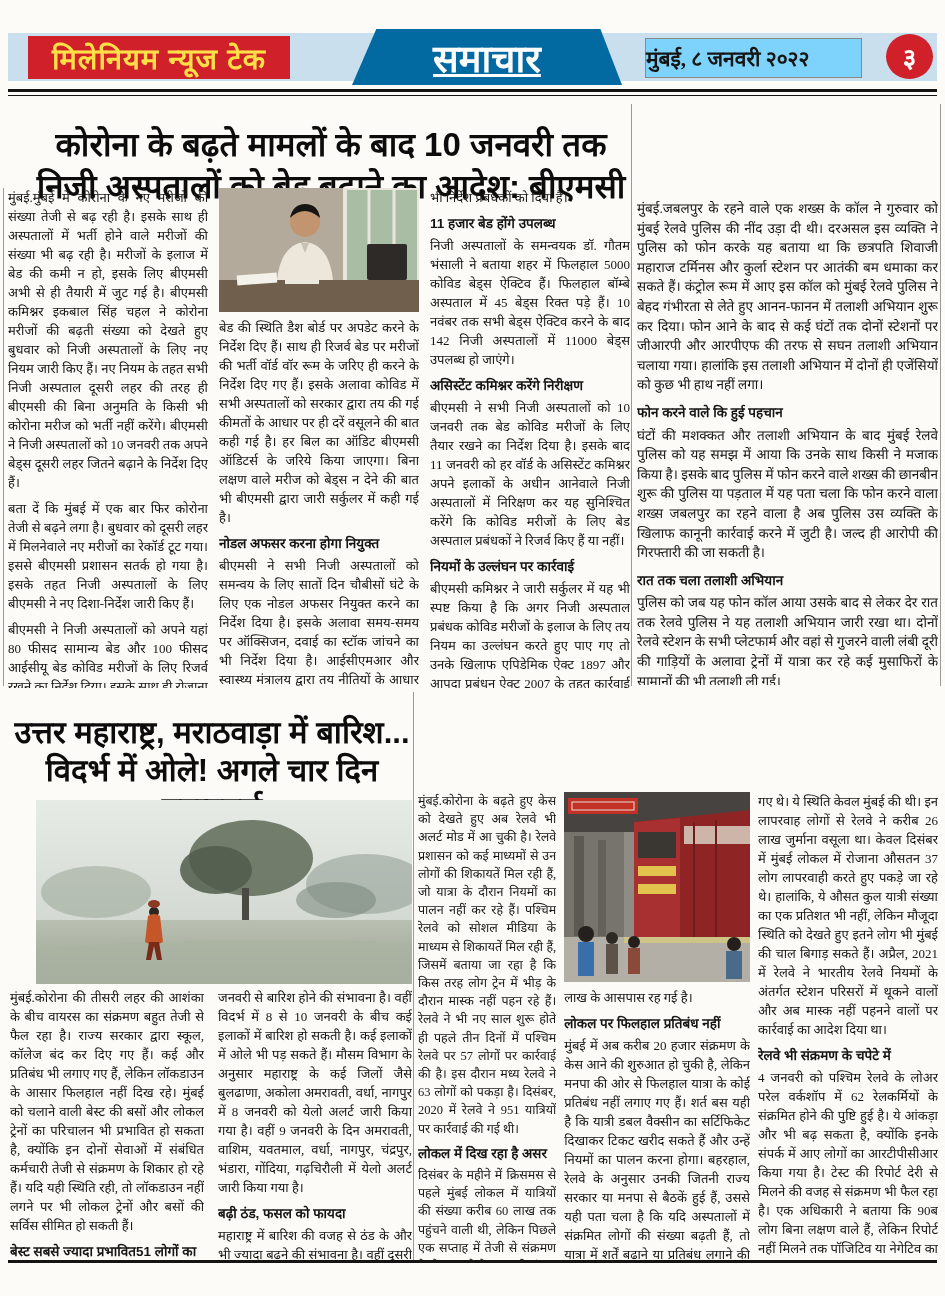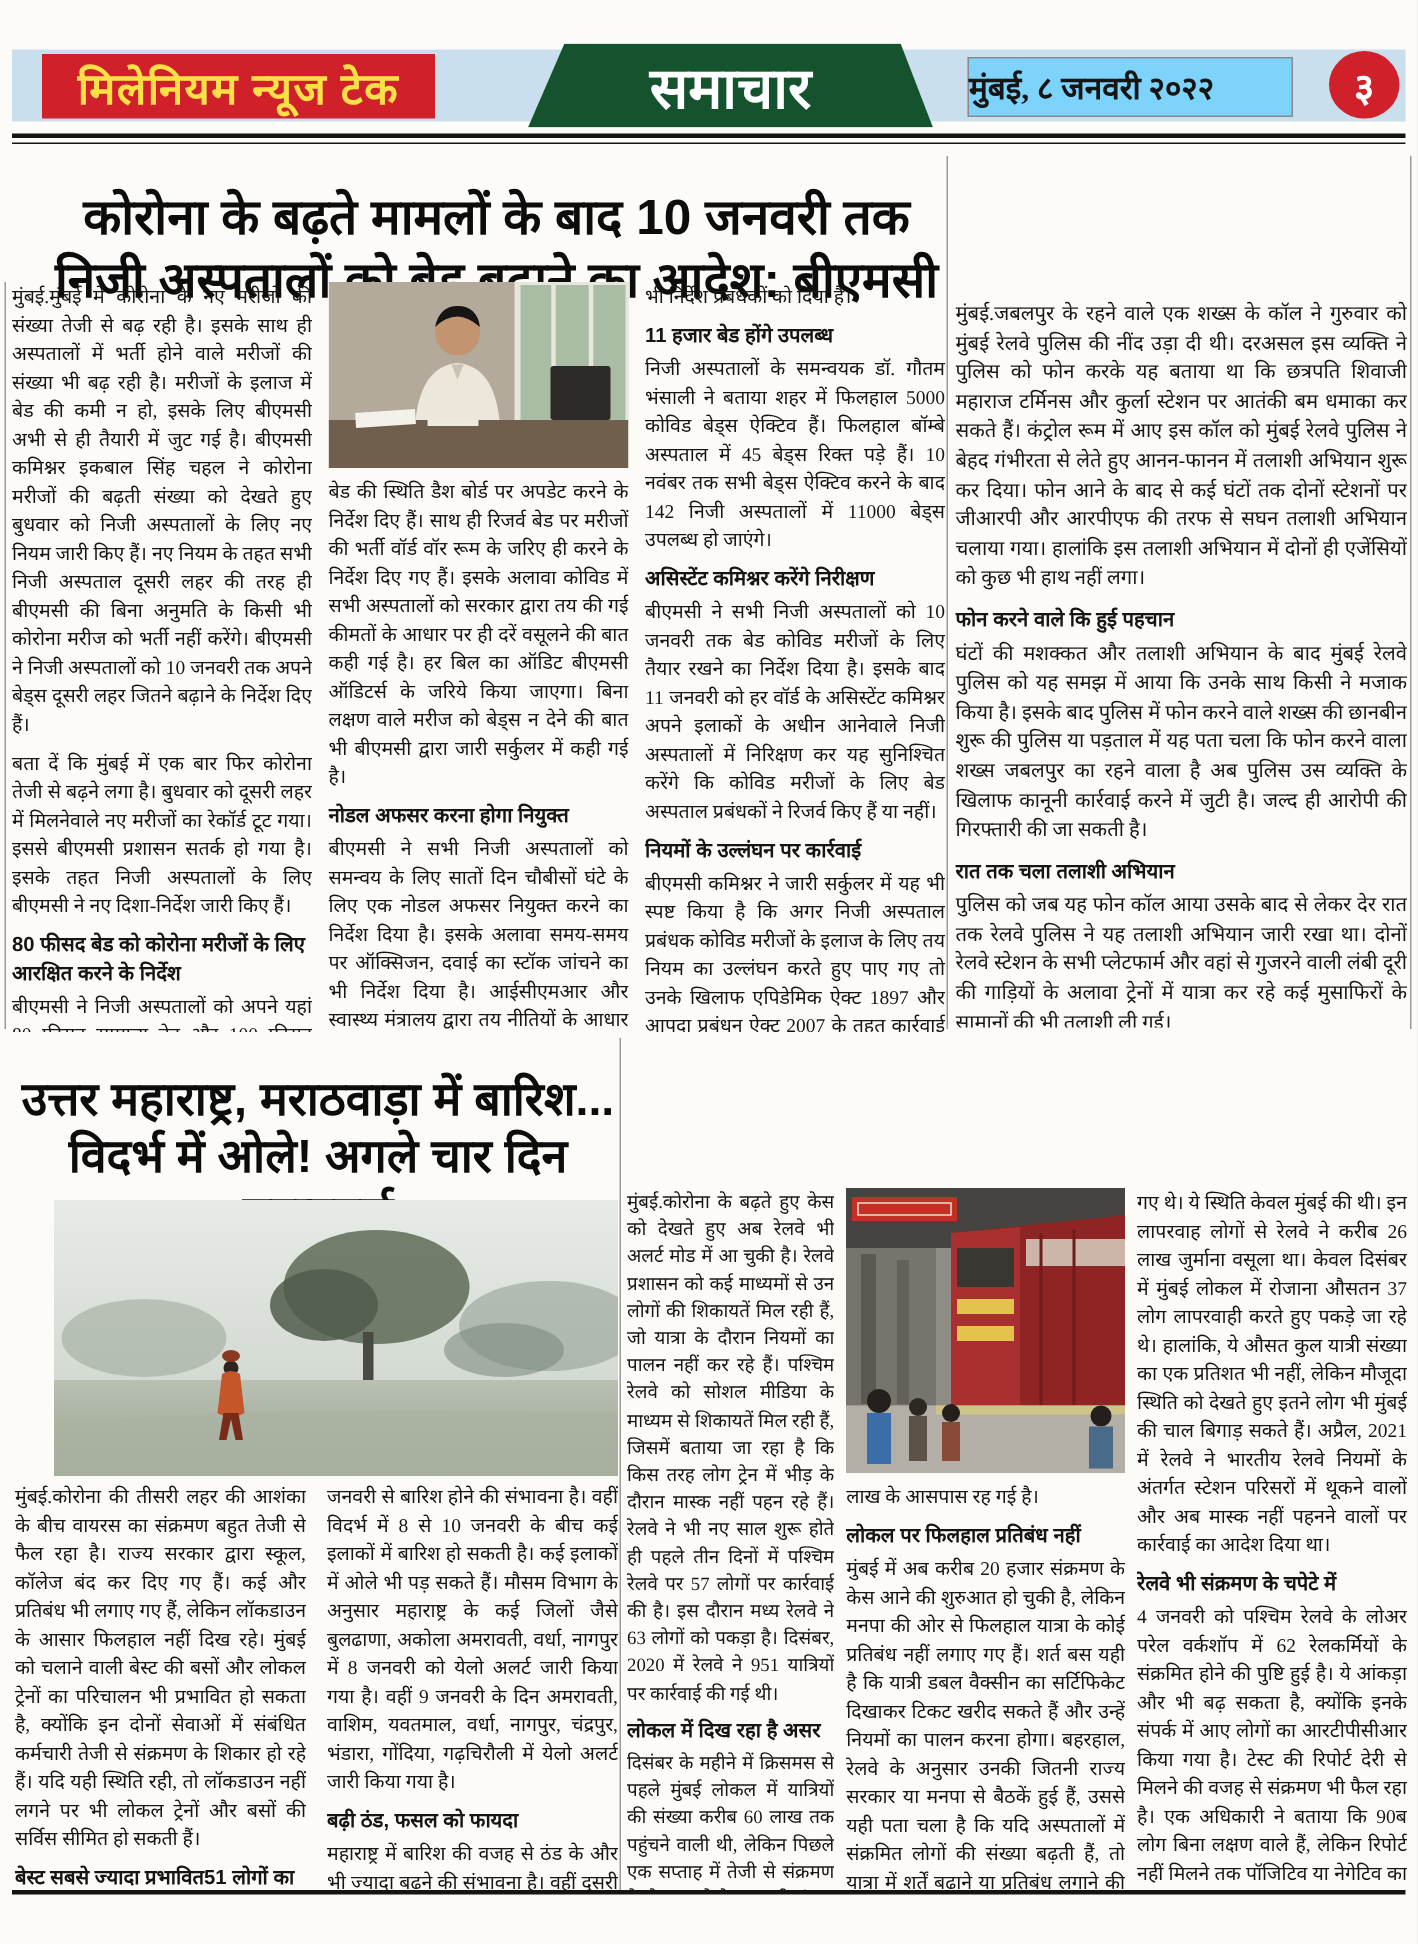--- a/index.html
+++ b/index.html
@@ -57,21 +57,21 @@
 </style>
 </head>
 <body>
 
 <div class="page">
 
   <div class="mast-strip" style="background:#c9dfee;"></div>
   <div class="brand-box" style="background:#d0202a;">
     <span>मिलेनियम न्यूज टेक</span>
   </div>
-  <div class="section-box" style="background:#14532d;">
+  <div class="section-box" style="background:#0369a1;text-decoration:underline;">
     <span>समाचार</span>
   </div>
   <div class="date-box">
     <span>मुंबई, ८ जनवरी २०२२</span>
   </div>
   <div class="page-badge" style="background:#d0202a;">
     <span>३</span>
   </div>
   <div class="rule-thick" style="top:89px;"></div>
   <div class="rule-thin" style="top:95px;"></div>
@@ -82,21 +82,20 @@
   <div class="vrule v-mid-top"></div>
   <div class="vrule v-left-edge"></div>
   <div class="vrule v-right-edge"></div>
   <div class="vrule v-mid-bottom"></div>
   <div class="bottom-rule"></div>
 
   <div class="cols a1-cols">
     <div class="col">
         <p class="para">मुंबई.मुंबई में कोरोना के नए मरीजों की संख्या तेजी से बढ़ रही है। इसके साथ ही अस्पतालों में भर्ती होने वाले मरीजों की संख्या भी बढ़ रही है। मरीजों के इलाज में बेड की कमी न हो, इसके लिए बीएमसी अभी से ही तैयारी में जुट गई है। बीएमसी कमिश्नर इकबाल सिंह चहल ने कोरोना मरीजों की बढ़ती संख्या को देखते हुए बुधवार को निजी अस्पतालों के लिए नए नियम जारी किए हैं। नए नियम के तहत सभी निजी अस्पताल दूसरी लहर की तरह ही बीएमसी की बिना अनुमति के किसी भी कोरोना मरीज को भर्ती नहीं करेंगे। बीएमसी ने निजी अस्पतालों को 10 जनवरी तक अपने बेड्स दूसरी लहर जितने बढ़ाने के निर्देश दिए हैं।</p>
         <p class="para">बता दें कि मुंबई में एक बार फिर कोरोना तेजी से बढ़ने लगा है। बुधवार को दूसरी लहर में मिलनेवाले नए मरीजों का रेकॉर्ड टूट गया। इससे बीएमसी प्रशासन सतर्क हो गया है। इसके तहत निजी अस्पतालों के लिए बीएमसी ने नए दिशा-निर्देश जारी किए हैं।</p>
-        <h3 class="subhead">80 फीसद बेड को कोरोना मरीजों के लिए आरक्षित करने के निर्देश</h3>
         <p class="para">बीएमसी ने निजी अस्पतालों को अपने यहां 80 फीसद सामान्य बेड और 100 फीसद आईसीयू बेड कोविड मरीजों के लिए रिजर्व रखने का निर्देश दिया। इसके साथ ही रोजाना</p>
       </div>
     <div class="col">
       <svg class="photo" width="200" height="124" viewBox="0 0 200 124">
         <rect width="200" height="124" fill="#b4aa9b"></rect>
         <rect x="126" y="0" width="74" height="124" fill="#a9bda5"></rect>
         <rect x="126" y="0" width="74" height="124" fill="none" stroke="#e8e5dd" stroke-width="4"></rect>
         <line x1="150" y1="0" x2="150" y2="124" stroke="#e8e5dd" stroke-width="3"></line>
         <line x1="175" y1="0" x2="175" y2="124" stroke="#e8e5dd" stroke-width="3"></line>
         <rect x="0" y="92" width="200" height="32" fill="#6f5f4c"></rect>

